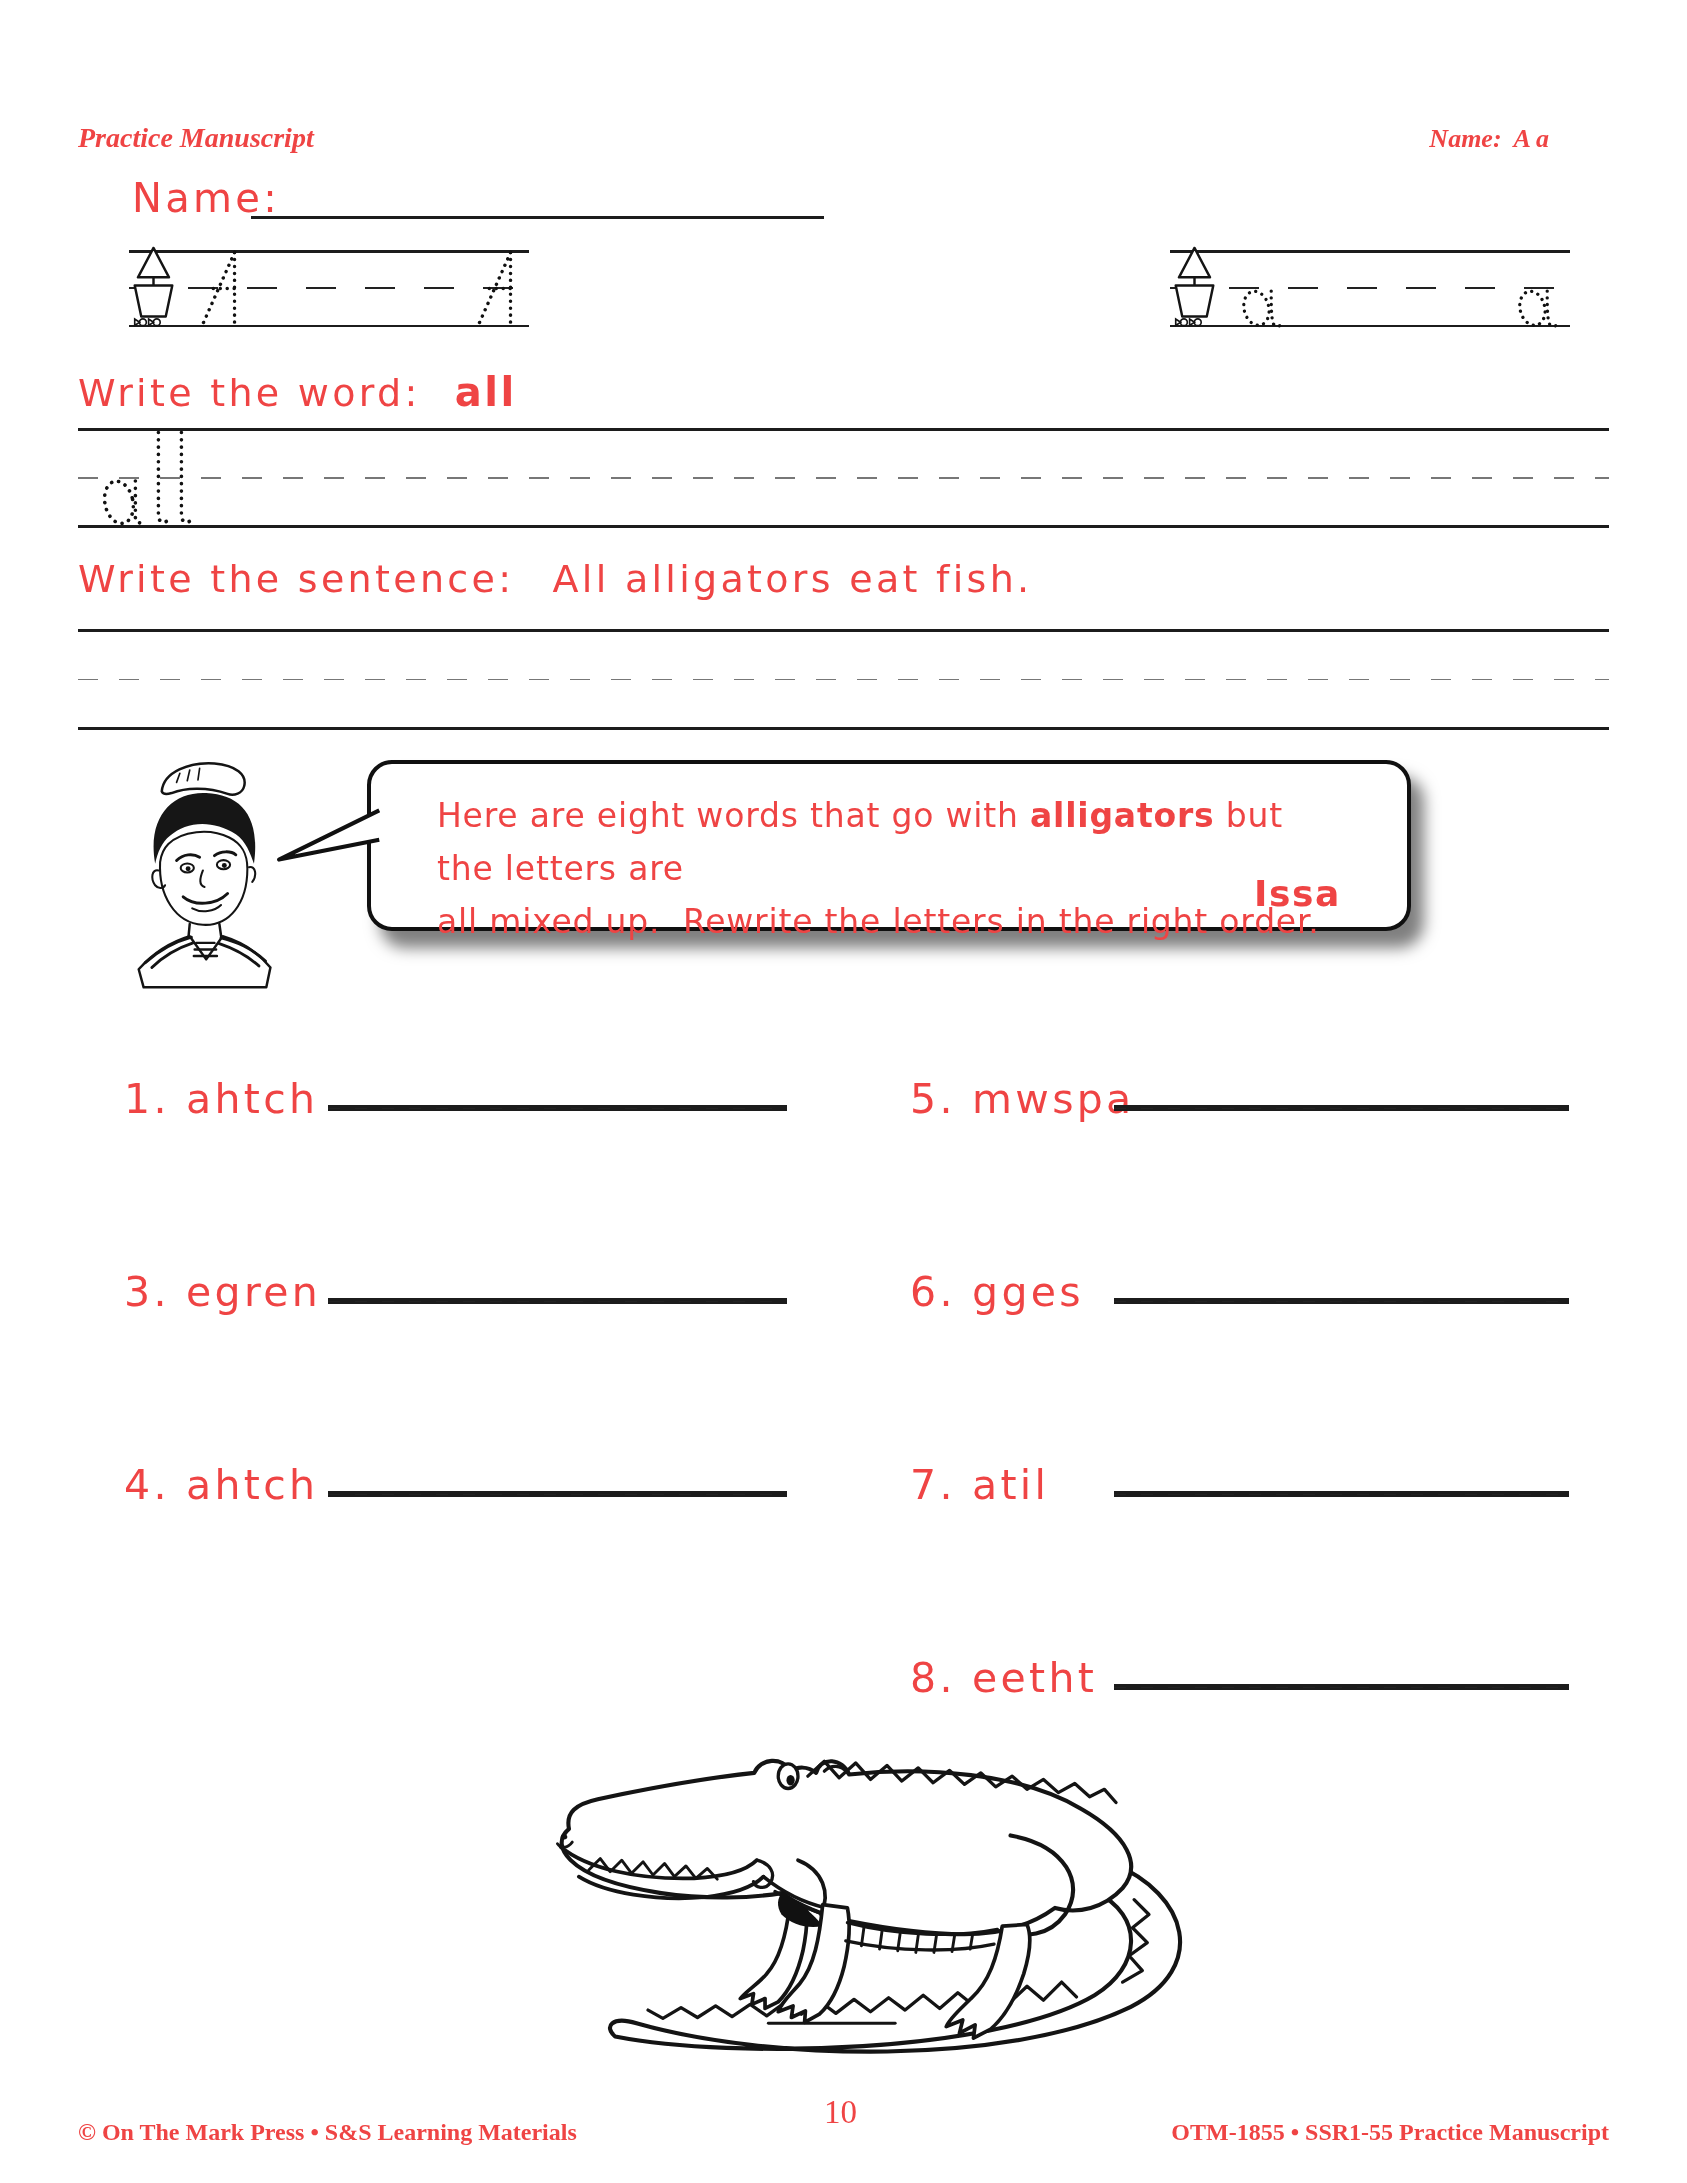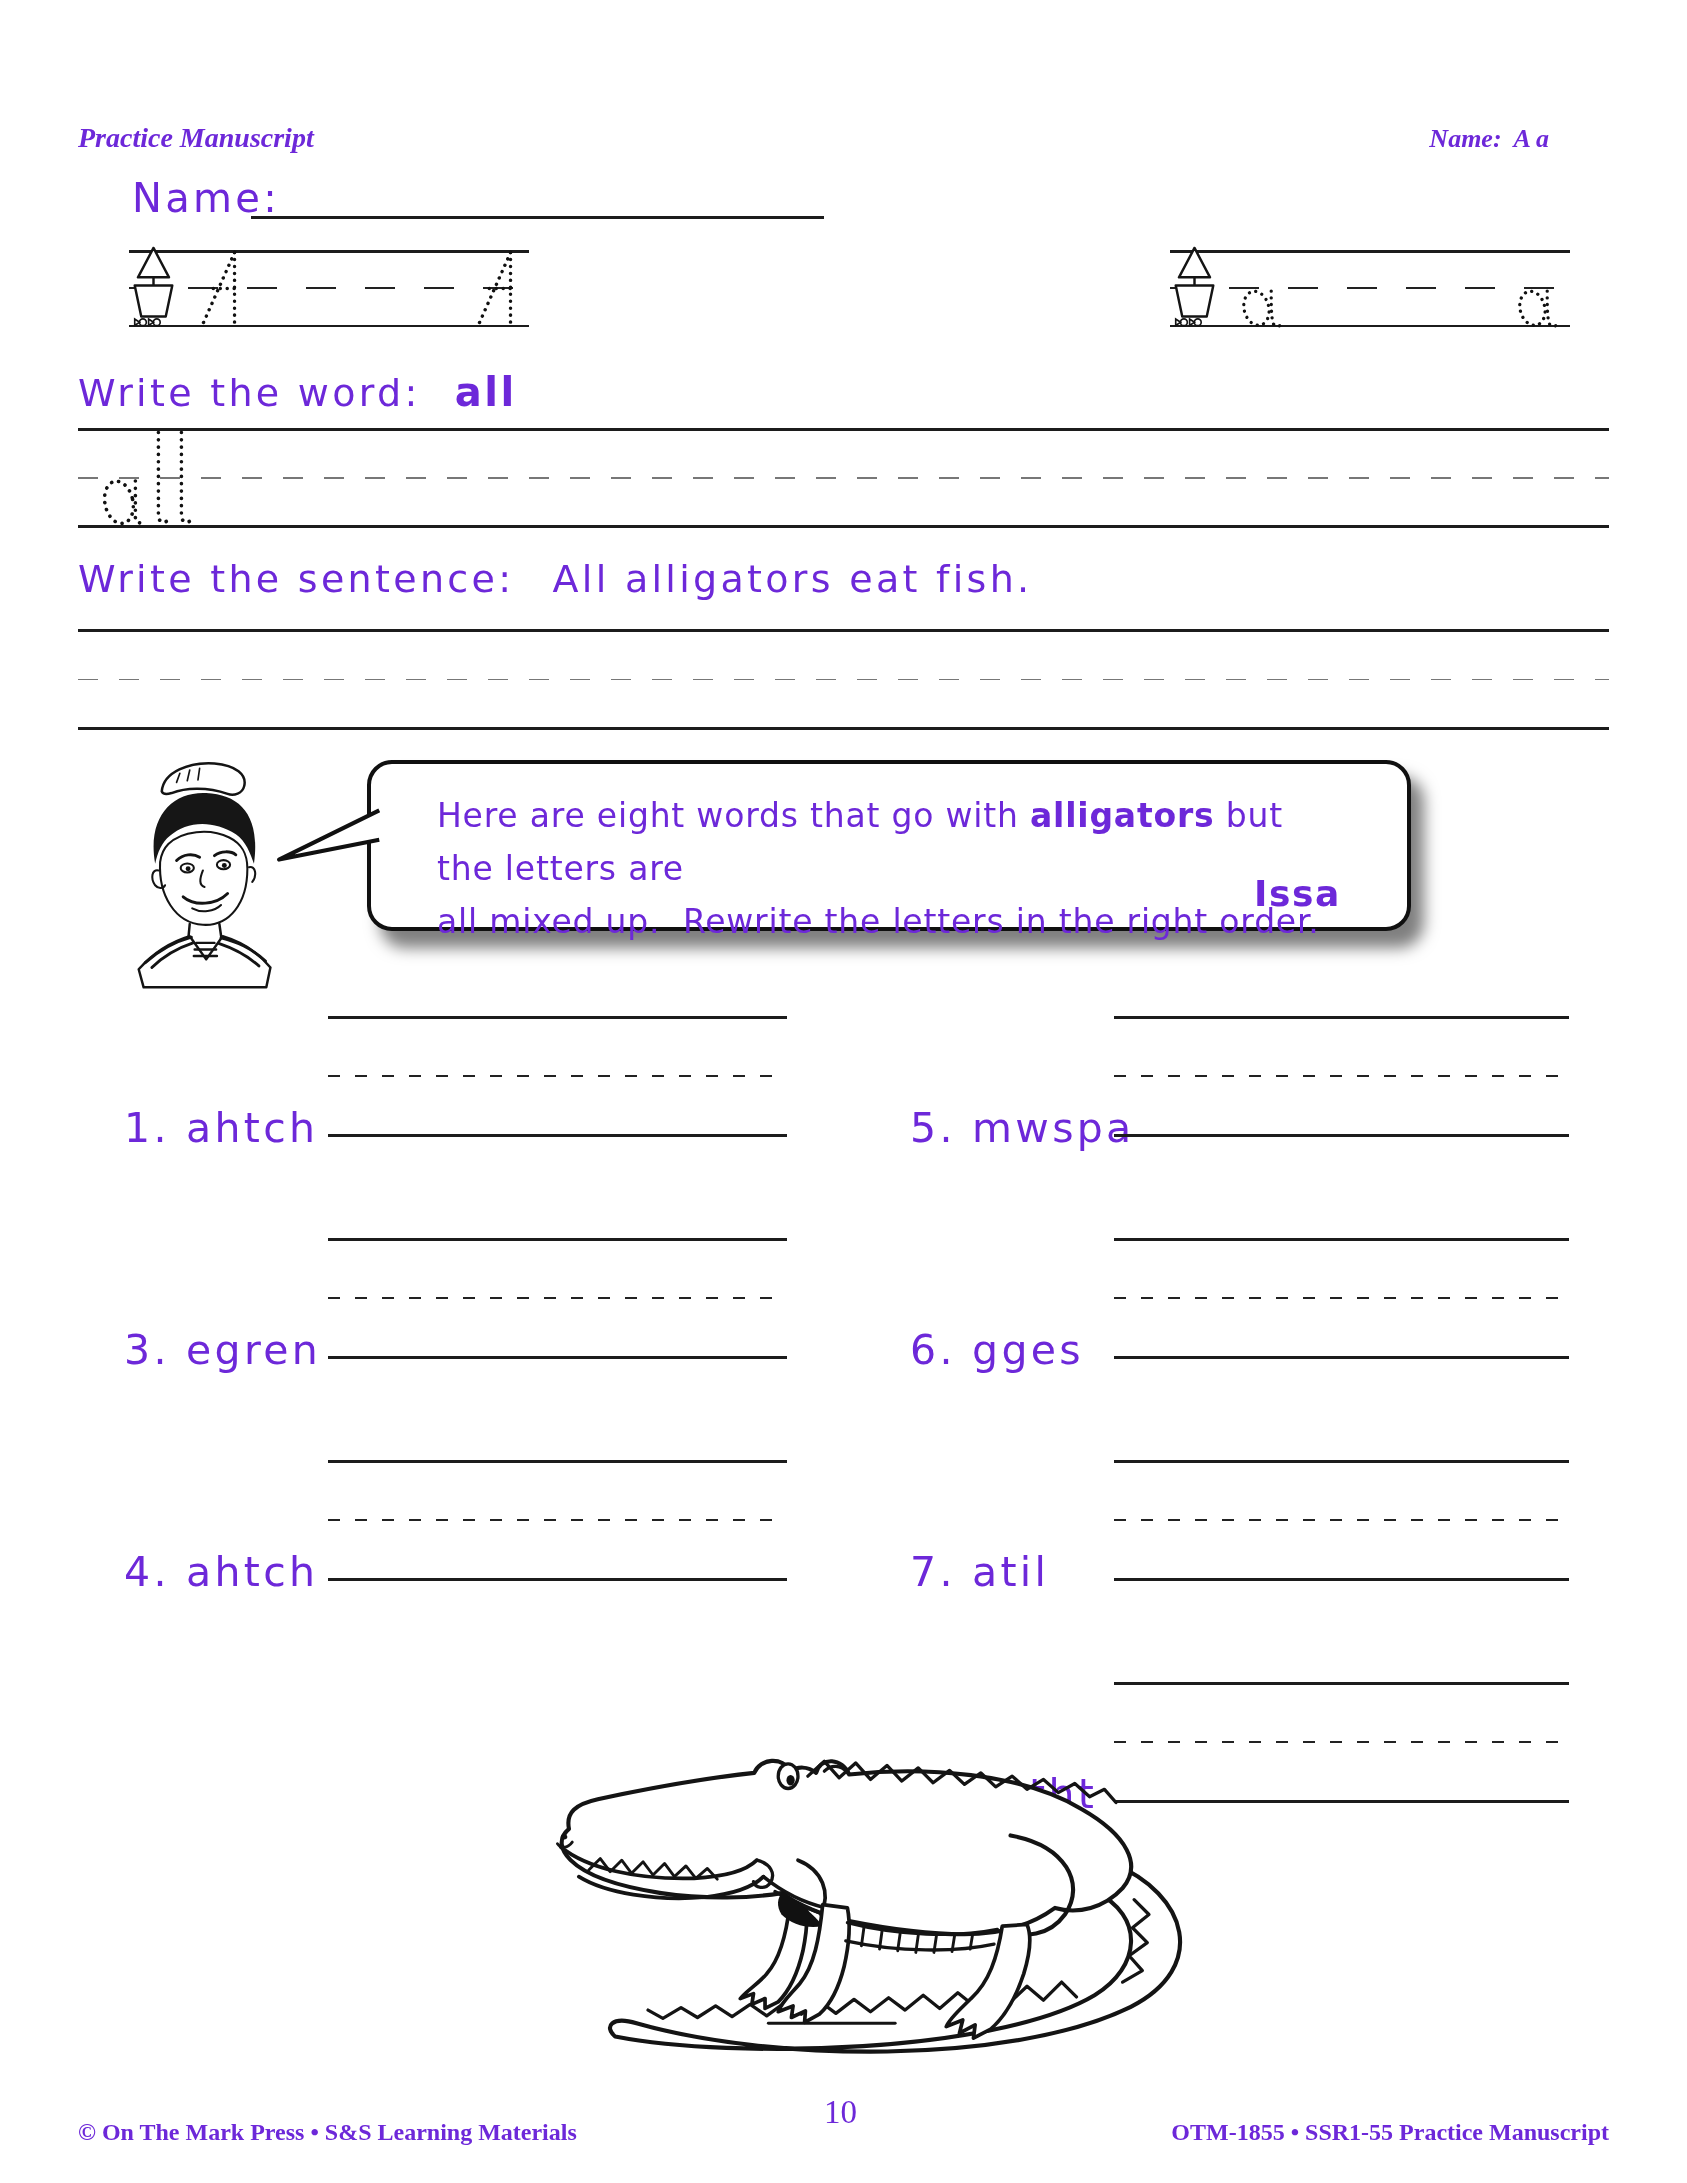--- a/index.html
+++ b/index.html
@@ -1,17 +1,17 @@
 <!DOCTYPE html>
 <html style="font-size:13px"><head>
 <meta charset="utf-8">
 <style>
   html,body{margin:0;padding:0;background:#e8e8e8;}
   .page{position:relative;width:1687px;height:2183px;background:#ffffff;overflow:hidden;
-        font-family:"Liberation Serif",serif;color:#6d28d9;}
+        font-family:"Liberation Serif",serif;color:#ef4444;}
   .hand{font-family:"DejaVu Sans",sans-serif;letter-spacing:3.3px;}
   .abs{position:absolute;}
   .title{font-weight:bold;font-style:italic;font-size:28px;}
   .focus{font-weight:bold;font-style:italic;font-size:26px;white-space:pre;}
   .name-label{font-size:40px;}
   .name-line{height:2.5px;background:#1c1c1c;}
   
   .lines{position:absolute;}
   .ln{position:absolute;left:0;right:0;}
   .ln-top{top:0;height:3.3px;background:#1c1c1c;}
@@ -25,21 +25,21 @@
   .prompt{font-size:38px;}
   .boldword{font-weight:bold;font-size:40px;letter-spacing:2.5px;}
   
   .bubble{position:absolute;background:#fff;border:4.1px solid #101010;border-radius:25px;
           box-shadow:13px 16.5px 15px rgba(0,0,0,0.5);z-index:1;}
   .bubble-text{padding:25px 58px 0 66px;font-size:33px;line-height:53px;white-space:pre-wrap;letter-spacing:0.8px;}
   .bubble-speaker{position:absolute;right:66px;bottom:13px;font-size:36px;font-weight:bold;letter-spacing:1.6px;}
   .tailsvg{position:absolute;z-index:2;}
   
   .wcol{position:absolute;display:flex;flex-direction:column;gap:101px;}
-  .witem{display:flex;height:121px;}
+  .witem{display:flex;height:92px;align-items:flex-end;}
   .wlabel{width:204px;position:relative;font-size:41px;}
   .wlabel .txt{position:absolute;left:0;bottom:-11.5px;white-space:nowrap;line-height:1;}
   .wlines{flex:1;position:relative;}
   .footer-left,.footer-right{font-weight:bold;font-size:24px;margin-top:44px;}
   .footer-page{font-size:33px;margin-top:28px;}
   .dotted{fill:none;stroke:#111;stroke-linecap:round;}
 </style>
 </head>
 <body>
 

